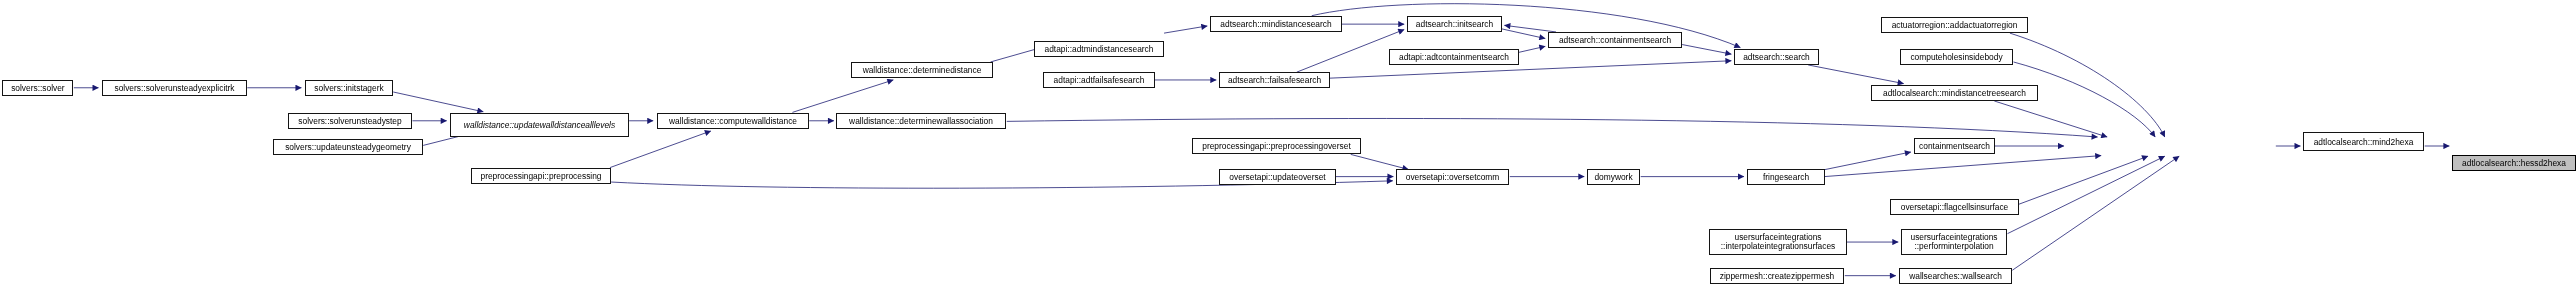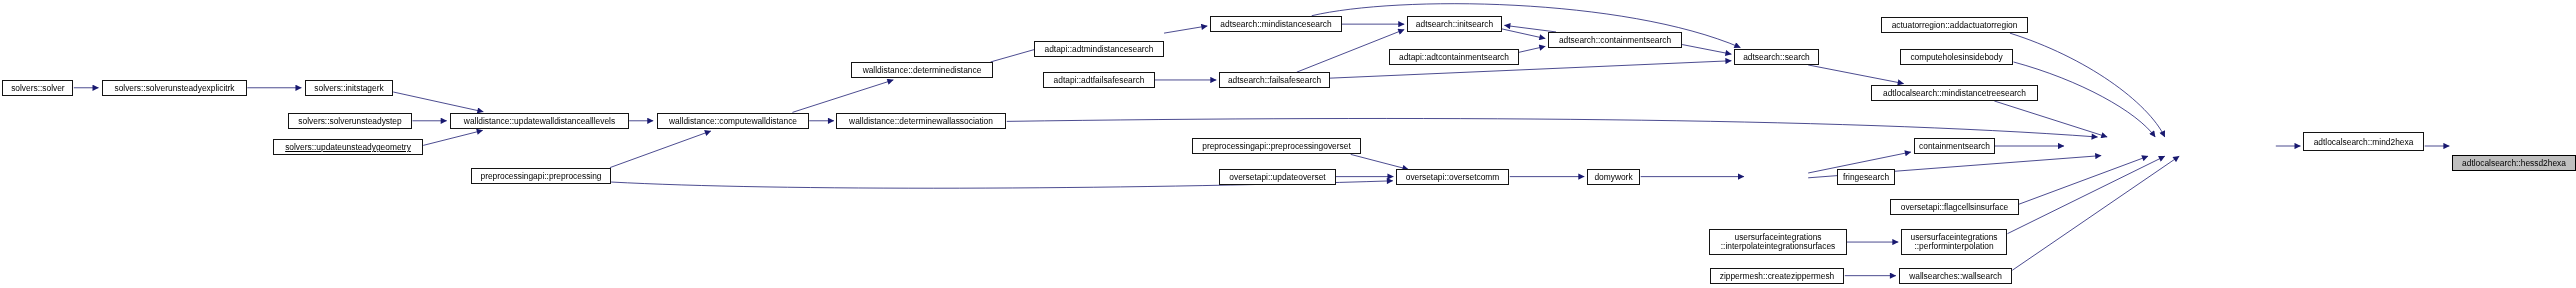--- a/index.html
+++ b/index.html
@@ -72,42 +72,42 @@
     <path class="call-edge" marker-end="url(#ah)" d="M3073,459 L3158,459"></path>
     <path class="call-edge" marker-end="url(#ah)" d="M3352,450 L3630,260"></path>
     <path class="call-edge" marker-end="url(#ah)" d="M3791,243 L3832,243"></path>
     <path class="call-edge" marker-end="url(#ah)" d="M4039,243 L4080,243"></path>
   </svg>
 
   <div class="node" style="left:2.4px;top:80px;width:71px;height:16px;">solvers::solver</div>
   <div class="node" style="left:102px;top:80px;width:145px;height:16px;">solvers::solverunsteadyexplicitrk</div>
   <div class="node" style="left:305px;top:80px;width:88px;height:16px;">solvers::initstagerk</div>
   <div class="node" style="left:288px;top:113px;width:124px;height:16px;">solvers::solverunsteadystep</div>
-  <div class="node" style="left:273px;top:139px;width:150px;height:16px;text-decoration:underline;">solvers::updateunsteadygeometry</div>
-  <div class="node" style="left:450px;top:113px;width:179px;height:16px;">walldistance::updatewalldistancealllevels</div>
+  <div class="node" style="left:273px;top:139px;width:150px;height:16px;">solvers::updateunsteadygeometry</div>
+  <div class="node" style="left:450px;top:113px;width:179px;height:24px;font-style:italic;">walldistance::updatewalldistancealllevels</div>
   <div class="node" style="left:471px;top:168px;width:140px;height:16px;">preprocessingapi::preprocessing</div>
   <div class="node" style="left:657px;top:113px;width:152px;height:16px;">walldistance::computewalldistance</div>
   <div class="node" style="left:851px;top:62px;width:142px;height:16px;">walldistance::determinedistance</div>
   <div class="node" style="left:836px;top:113px;width:170px;height:16px;">walldistance::determinewallassociation</div>
   <div class="node" style="left:1034px;top:25px;width:130px;height:16px;margin-top:16px;">adtapi::adtmindistancesearch</div>
   <div class="node" style="left:1210px;top:16px;width:132px;height:16px;">adtsearch::mindistancesearch</div>
   <div class="node" style="left:1043px;top:72px;width:112px;height:16px;">adtapi::adtfailsafesearch</div>
   <div class="node" style="left:1219px;top:72px;width:111px;height:16px;">adtsearch::failsafesearch</div>
   <div class="node" style="left:1407px;top:16px;width:95px;height:16px;">adtsearch::initsearch</div>
   <div class="node" style="left:1389px;top:49px;width:130px;height:16px;">adtapi::adtcontainmentsearch</div>
   <div class="node" style="left:1548px;top:32px;width:134px;height:16px;">adtsearch::containmentsearch</div>
   <div class="node" style="left:1734px;top:49px;width:85px;height:16px;">adtsearch::search</div>
   <div class="node" style="left:1881px;top:17px;width:147px;height:16px;">actuatorregion::addactuatorregion</div>
   <div class="node" style="left:1900px;top:49px;width:113px;height:16px;">computeholesinsidebody</div>
   <div class="node" style="left:1871px;top:85px;width:167px;height:16px;">adtlocalsearch::mindistancetreesearch</div>
   <div class="node" style="left:1192px;top:138px;width:169px;height:16px;">preprocessingapi::preprocessingoverset</div>
   <div class="node" style="left:1219px;top:169px;width:117px;height:16px;">oversetapi::updateoverset</div>
   <div class="node" style="left:1396px;top:169px;width:113px;height:16px;">oversetapi::oversetcomm</div>
   <div class="node" style="left:1587px;top:169px;width:53px;height:16px;">domywork</div>
-  <div class="node" style="left:1837px;top:169px;width:58px;height:16px;">fringesearch</div>
+  <div class="node" style="left:1747px;top:169px;width:78px;height:16px;">fringesearch</div>
   <div class="node" style="left:1914px;top:138px;width:81px;height:16px;">containmentsearch</div>
   <div class="node" style="left:1890px;top:199px;width:129px;height:16px;">oversetapi::flagcellsinsurface</div>
   <div class="node multiline" style="left:1709px;top:229px;width:138px;height:26.4px;">usersurfaceintegrations
 ::interpolateintegrationsurfaces</div>
   <div class="node multiline" style="left:1901px;top:229px;width:106px;height:26.4px;">usersurfaceintegrations
 ::performinterpolation</div>
   <div class="node" style="left:1710px;top:268px;width:134px;height:16px;">zippermesh::createzippermesh</div>
   <div class="node" style="left:1899px;top:268px;width:113px;height:16px;">wallsearches::wallsearch</div>
   <div class="node" style="left:2303px;top:132px;width:121px;height:19px;">adtlocalsearch::mind2hexa</div>
   <div class="node highlight" style="left:2452px;top:155px;width:124px;height:16px;">adtlocalsearch::hessd2hexa</div>

